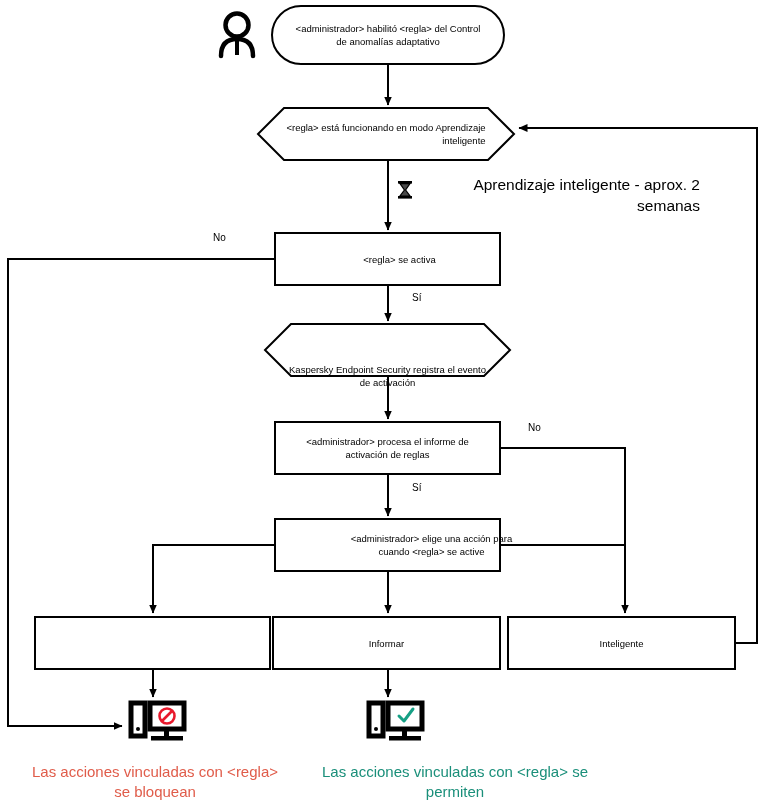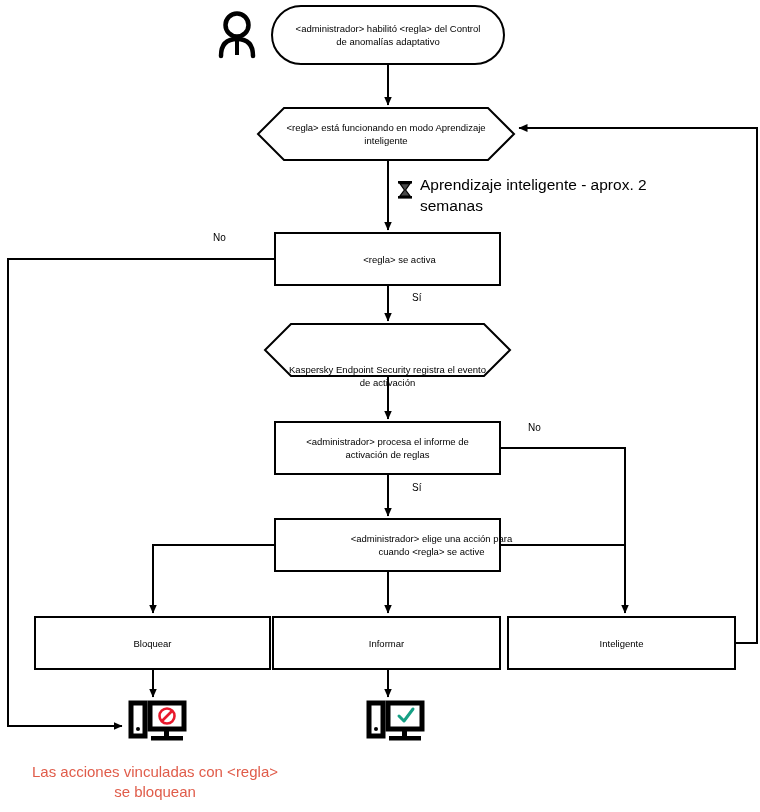--- a/index.html
+++ b/index.html
@@ -149,48 +149,49 @@
     <g>
       <rect x="398" y="181" width="14" height="2.6" fill="#000000"></rect>
       <rect x="398" y="196" width="14" height="2.6" fill="#000000"></rect>
       <path d="M400,183.6 L410,183.6 L405.6,190 L410,196 L400,196 L404.4,190 Z" fill="#4a4a4a" stroke="#000000" stroke-width="1.2"></path>
     </g>
   </svg>
 
   <div class="node-text" style="left:276px; top:6px; width:224px; height:58px;">&lt;administrador&gt; habilitó &lt;regla&gt; del Control
 de anomalías adaptativo</div>
 
-  <div class="node-text" style="left:268px; top:108px; width:236px; height:52px;">&lt;regla&gt; está funcionando en modo Aprendizaje
+  <div class="node-text" style="left:268px; top:108px; width:236px; height:52px;text-align:right;">&lt;regla&gt; está funcionando en modo Aprendizaje
 inteligente</div>
 
   <div class="node-text" style="left:277px; top:233px; width:221px; height:52px;margin-left:12px;">&lt;regla&gt; se activa</div>
 
   <div class="node-text" style="left:270px; top:324px; width:235px; height:52px;margin-top:26px;">Kaspersky Endpoint Security registra el evento
 de activación</div>
 
   <div class="node-text" style="left:277px; top:422px; width:221px; height:52px;">&lt;administrador&gt; procesa el informe de
 activación de reglas</div>
 
   <div class="node-text" style="left:277px; top:519px; width:221px; height:52px;margin-left:44px;">&lt;administrador&gt; elige una acción para
 cuando &lt;regla&gt; se active</div>
 
-  <div class="node-text" style="left:37px; top:617px; width:231px; height:52px;">Bloquear</div>
 
   <div class="node-text" style="left:275px; top:617px; width:223px; height:52px;border-radius:22px;">Informar</div>
 
   <div class="node-text" style="left:510px; top:617px; width:223px; height:52px;">Inteligente</div>
 
   <div class="edge-label" style="left:213px; top:232px;">No</div>
 
   <div class="edge-label" style="left:412px; top:292px;">Sí</div>
 
   <div class="edge-label" style="left:528px; top:422px;">No</div>
 
   <div class="edge-label" style="left:412px; top:482px;">Sí</div>
 
-  <div class="note-label" style="left:420px; top:174px; width:280px;">Aprendizaje inteligente - aprox. 2
+  <div class="note-label" style="left:420px; top:174px; width:280px;text-align:right;">Aprendizaje inteligente - aprox. 2
 semanas</div>
 
   <div class="caption caption-block" style="left:10px; top:762px; width:290px;">Las acciones vinculadas con &lt;regla&gt;
 se bloquean</div>
 
+  <div class="caption caption-allow" style="left:305px; top:762px; width:300px;">Las acciones vinculadas con &lt;regla&gt; se
+permiten</div>
 
 </div>
 
 </body></html>

